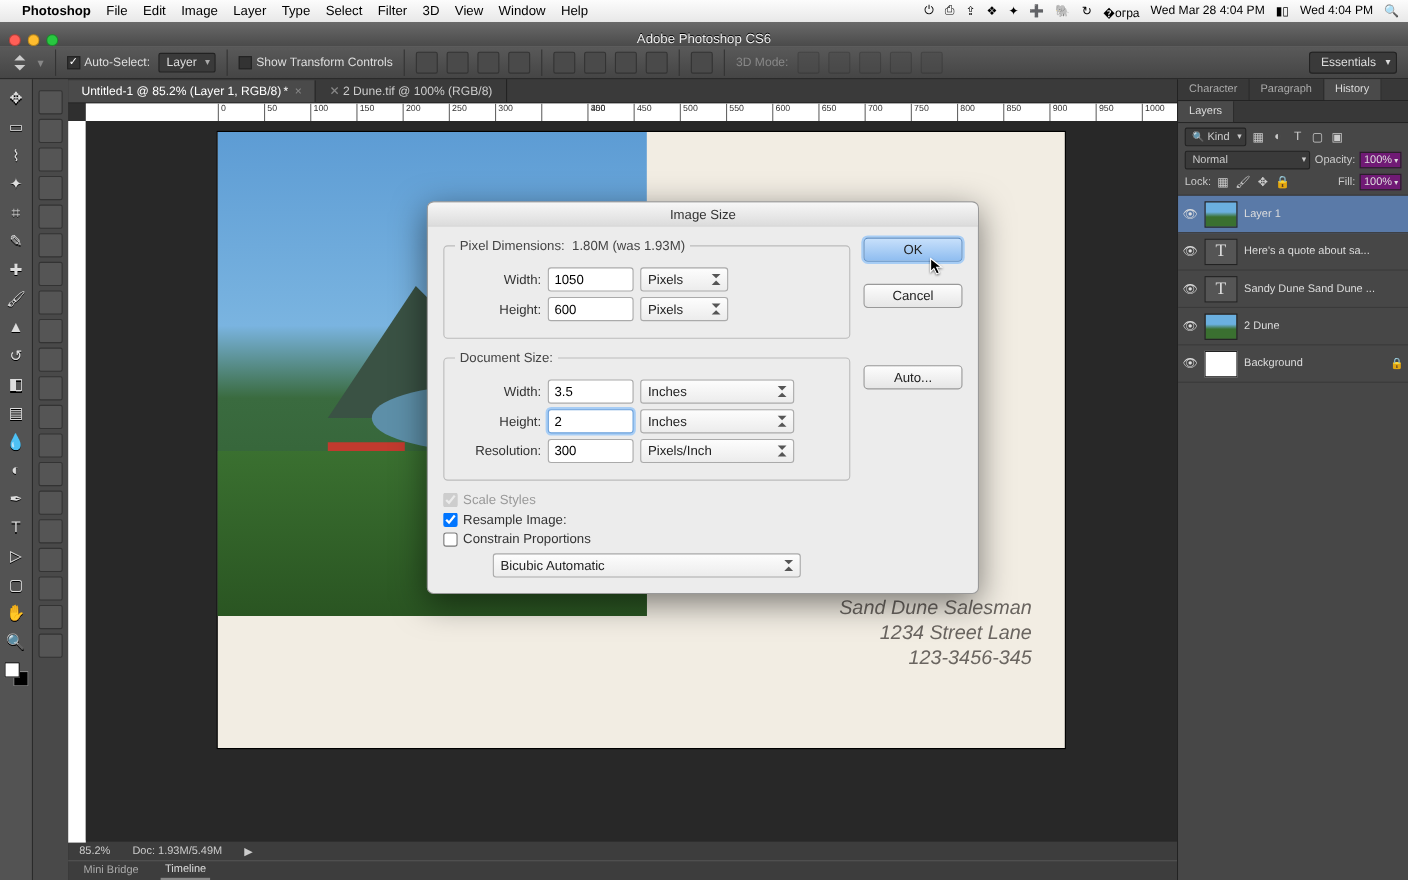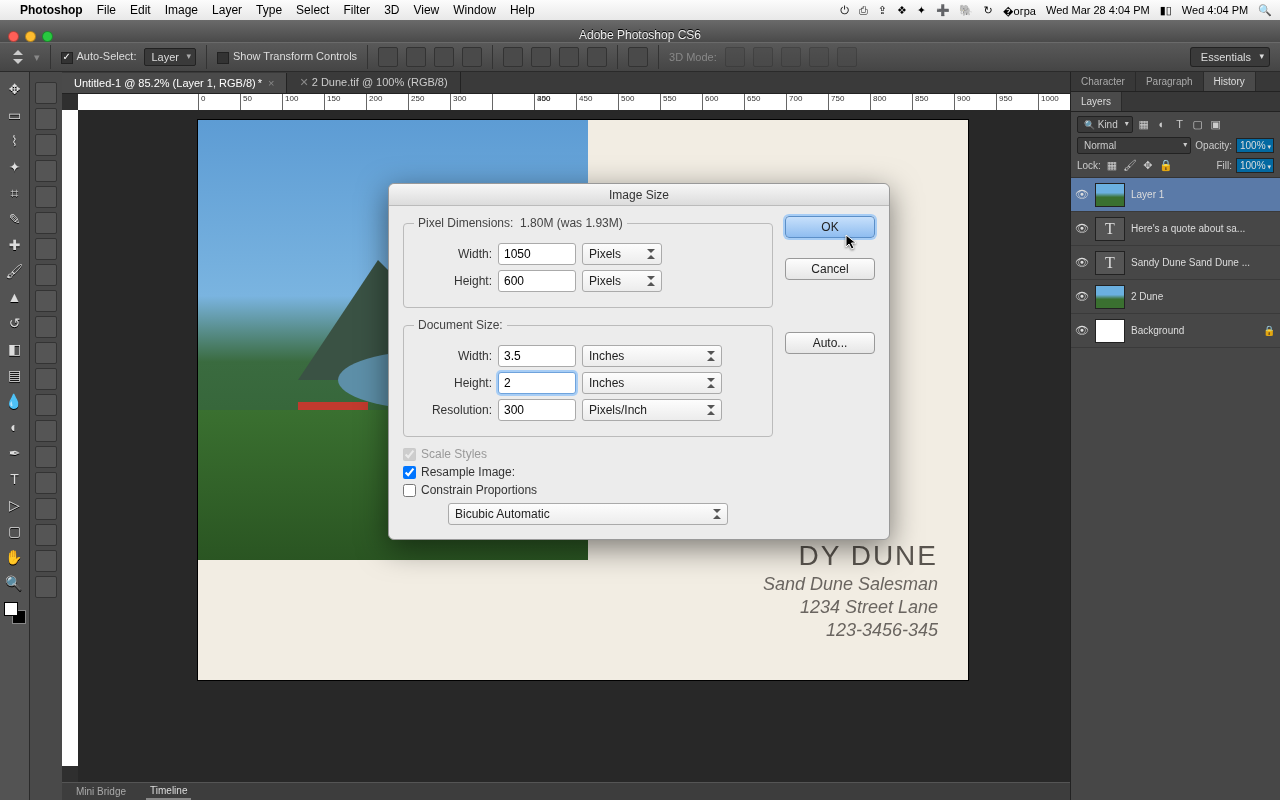--- a/index.html
+++ b/index.html
@@ -79,21 +79,21 @@
 .ptabs{height:20px;background:#383838;display:flex;border-bottom:1px solid #222}
 .ptab{padding:4px 10px;font-size:10px;color:#aaa;border-right:1px solid #2a2a2a}
 .ptab.a{background:#4a4a4a;color:#ddd}
 .lpanel{flex:1;background:#474747}
 .lopts{padding:4px 6px;display:flex;flex-direction:column;gap:4px;border-bottom:1px solid #333;font-size:10px}
 .lopts .row{display:flex;align-items:center;gap:4px}
 .lopts .dd{flex:0 0 auto;background:#3a3a3a;border:1px solid #222;border-radius:2px;padding:2px 14px 2px 6px;position:relative;color:#ccc}
 .lopts .dd::after{content:"▾";position:absolute;right:3px;font-size:8px}
 .lopts .sp{flex:1}
 .lopts .ico{width:14px;height:14px;display:inline-block;color:#ccc;text-align:center;font-size:11px}
-.lopts .numbox{background:#0369a1;border:1px solid #222;padding:1px 3px;color:#ddd;width:38px;text-align:right;position:relative}
+.lopts .numbox{background:#701a75;border:1px solid #222;padding:1px 3px;color:#ddd;width:38px;text-align:right;position:relative}
 .lopts .numbox::after{content:"▾";font-size:7px;margin-left:2px}
 
 .layerlist{}
 .layer{display:flex;align-items:center;height:34px;border-bottom:1px solid #3a3a3a;padding:0 4px;gap:6px}
 .layer.sel{background:#5a7aa8}
 .layer .eye{width:14px;text-align:center;color:#ddd}
 .layer .thumb{width:30px;height:24px;background:#fff;border:1px solid #222;flex-shrink:0;position:relative;overflow:hidden}
 .layer .thumb.txt{background:#555;color:#ddd;font-family:Georgia,serif;font-size:16px;display:flex;align-items:center;justify-content:center}
 .layer .thumb.img{background:linear-gradient(#6bb0e0 40%,#3a7030 60%)}
 .layer .thumb.white{background:#fff}
@@ -280,26 +280,30 @@
     <div class="ruler-v"></div>
     <div class="canvas">
       <div class="artboard">
         <div class="photo">
           <div class="mtn"></div>
             <div class="lake"></div>
             <div class="boat"></div>
             <div class="grass"></div>
         </div>
         <div class="biztext">
-          <div class="h1">DY DUNE</div>
           <div class="h2">Sand Dune Salesman</div>
           <div class="ln">1234 Street Lane</div>
           <div class="ln">123-3456-345</div>
         </div>
       </div>
+    </div>
+    <div class="status">
+      <span>85.2%</span>
+      <span>Doc: 1.93M/5.49M</span>
+      <span>▶</span>
     </div>
     <div class="footer-tabs">
       <span>Mini Bridge</span>
       <span class="on">Timeline</span>
     </div>
   </div>
 
   <div class="panels">
     <div class="ptabs">
       <div class="ptab">Character</div>

